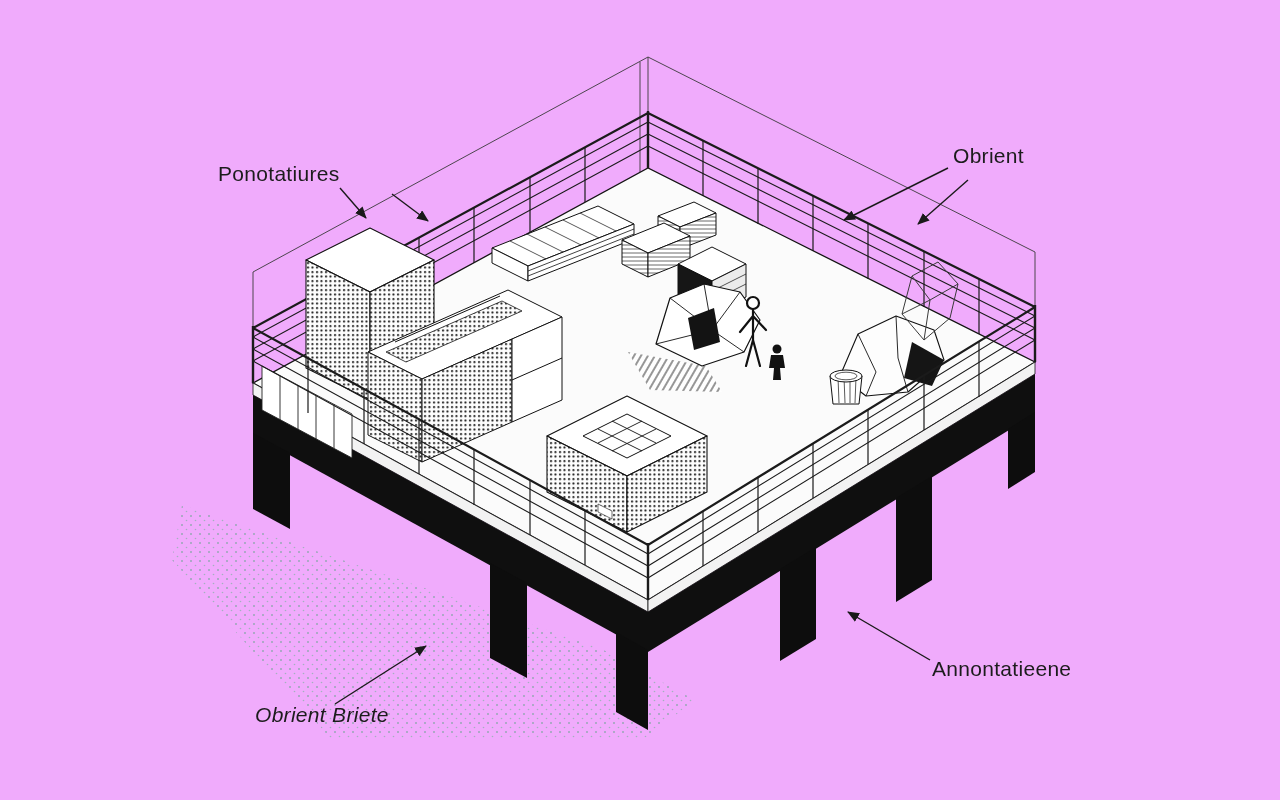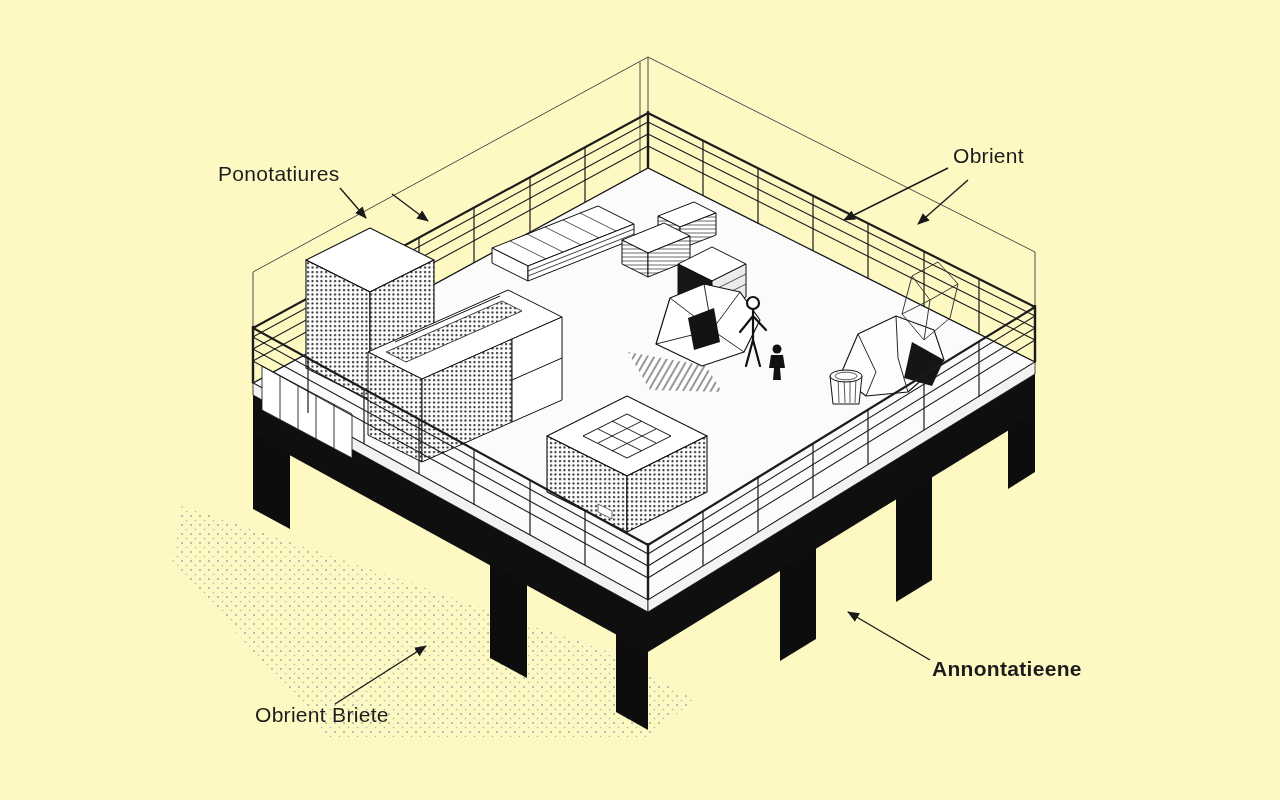--- a/index.html
+++ b/index.html
@@ -1,37 +1,37 @@
 <!DOCTYPE html>
 <html><head>
 <meta charset="utf-8">
 <style>
   * { margin: 0; padding: 0; box-sizing: border-box; }
   html, body { background: #cde0e5; }
   .stage {
     position: relative;
     width: 1280px;
     height: 800px;
-    background: #fef9c3;
+    background: #f0abfc;
     overflow: hidden;
     font-family: "Liberation Sans", sans-serif;
   }
   .diagram-svg { position: absolute; left: 0; top: 0; }
   .label {
     position: absolute;
     font-size: 21px;
     font-weight: 500;
     letter-spacing: 0.3px;
     color: #1c1c1c;
     white-space: nowrap;
   }
   #label-tl { left: 218px; top: 162px; }
   #label-tr { left: 953px; top: 144px; }
-  #label-br { left: 932px; top: 657px; font-weight: bold; }
-  #label-bl { left: 255px; top: 703px; }
+  #label-br { left: 932px; top: 657px; }
+  #label-bl { left: 255px; top: 703px; font-style: italic; }
 </style>
 </head>
 <body>
 
 <div class="stage">
 
 <svg class="diagram-svg" width="1280" height="800" viewBox="0 0 1280 800" xmlns="http://www.w3.org/2000/svg">
   <defs>
     <pattern id="dotFill" width="4.5" height="4.5" patternUnits="userSpaceOnUse">
       <rect width="4.5" height="4.5" fill="#fdfdfd"></rect>

